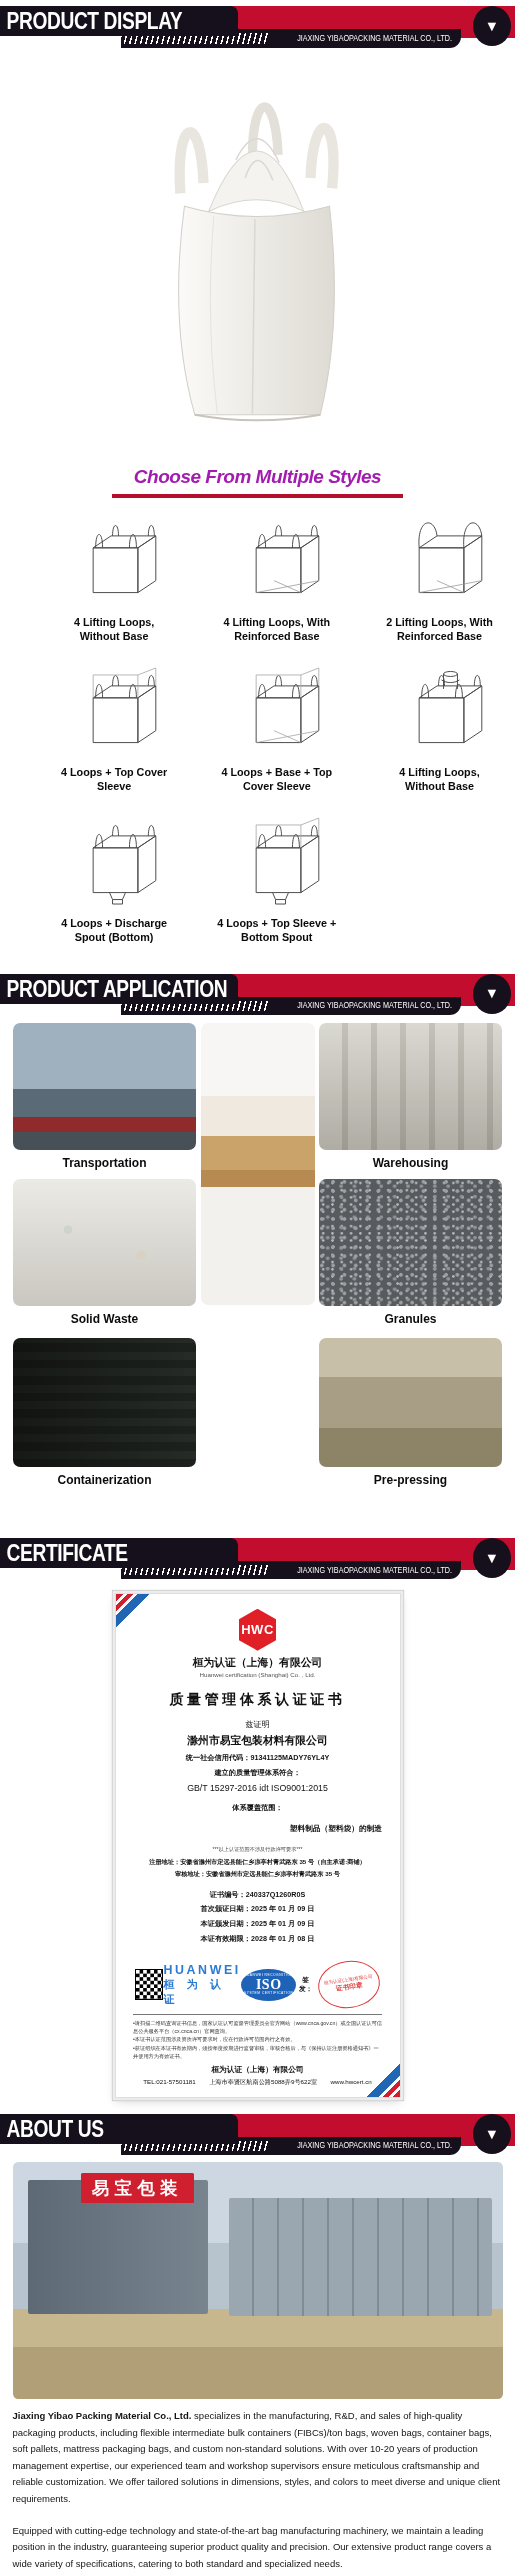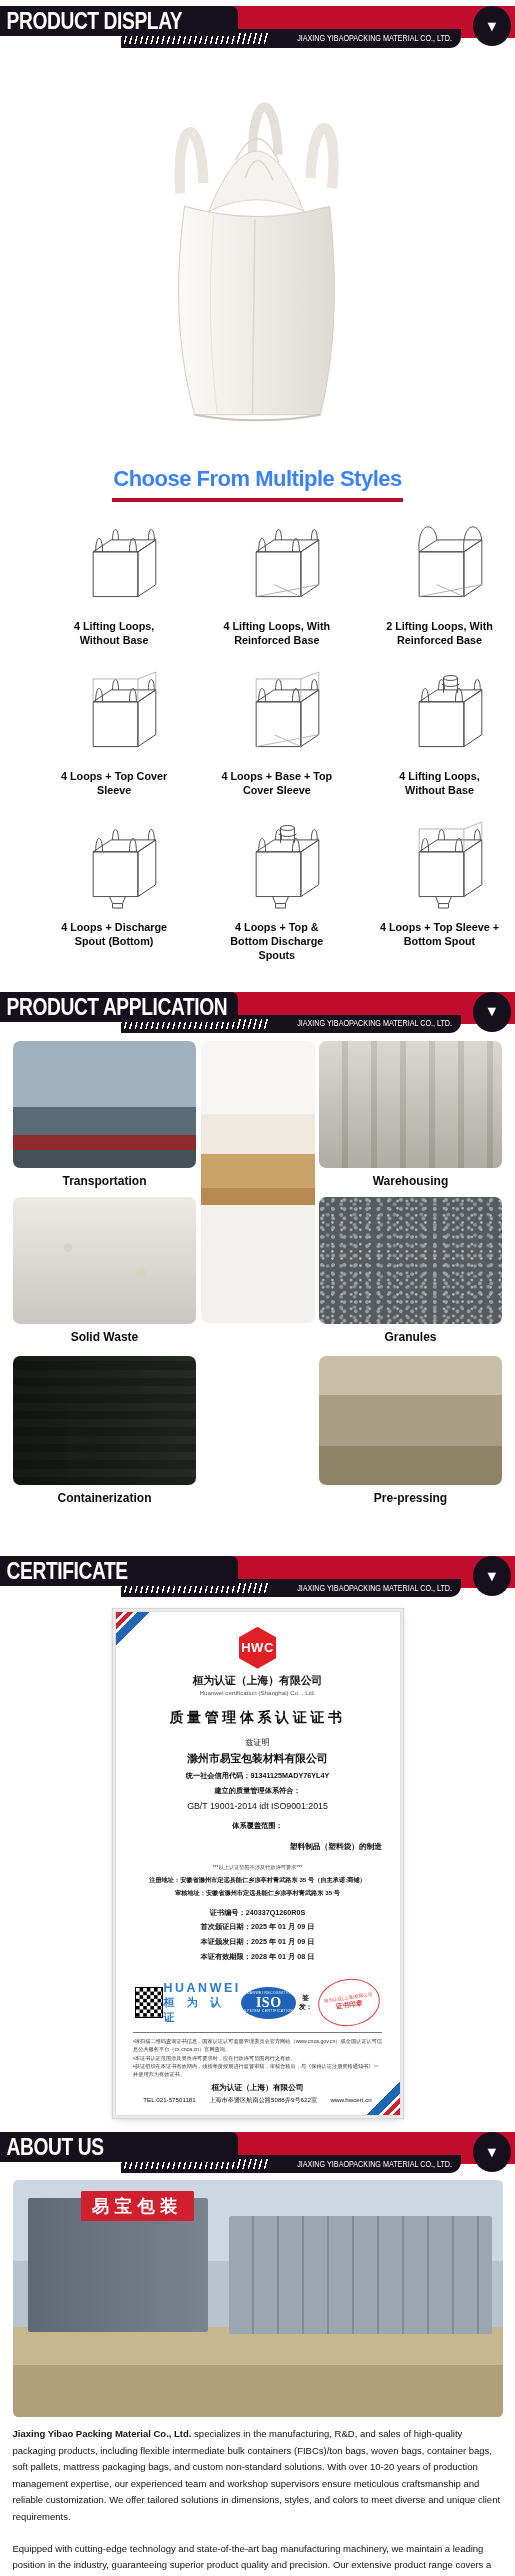--- a/index.html
+++ b/index.html
@@ -16,21 +16,21 @@
   .sb-slashes{width:165px;height:10.3px;background:repeating-linear-gradient(105deg,#fff 0 1.5px,transparent 1.5px 5.2px);}
   .sb-company{color:#fff;font-size:8.2px;white-space:nowrap;transform:scaleX(.88);transform-origin:right center;}
   .sb-oval{position:absolute;right:4.1px;top:0;width:38px;height:40px;background:#15101b;border-radius:50%;
            display:flex;align-items:center;justify-content:center;}
   .sb-tri{color:#fff;font-size:14.4px;line-height:1;}
 
   
   .hero{height:405px;display:flex;align-items:center;justify-content:center;}
 
   
-  .styles-title{text-align:center;font-size:22px;font-weight:bold;color:#3b82f6;margin:13.4px 0 6.2px;letter-spacing:-0.5px;}
+  .styles-title{text-align:center;font-size:19px;font-weight:bold;color:#a21caf;margin:13.4px 0 6.2px;letter-spacing:-0.5px;font-style:italic;}
   .styles-bar{width:291px;height:4.6px;background:#b30f2c;margin:0 auto 18.5px;}
   .styles-grid{width:484px;margin:0 auto;display:grid;grid-template-columns:1fr 1fr 1fr;row-gap:24px;column-gap:4.1px;}
   .style-cell{display:flex;flex-direction:column;align-items:flex-end;}
   .style-cell svg{width:107px;height:92px;}
   .style-cap{margin-top:6.2px;font-size:10.8px;font-weight:bold;text-align:center;line-height:1.3;max-width:120px;color:#0b0b0d;}
 
   
   .appgrid{position:relative;height:479px;margin-top:8.2px;}
   .ph{position:absolute;border-radius:7.2px;}
   .appcap{position:absolute;font-size:12px;font-weight:bold;text-align:center;color:#0c0c0e;}
@@ -258,31 +258,20 @@
       <svg viewBox="0 0 200 185">
         <g stroke="#4d4d4d" stroke-width="2" fill="none">
             <use href="#cube"></use>
             <use href="#loops4"></use>
             <use href="#botspout"></use>
           </g>
       </svg>
       <div class="style-cap">4 Loops + Discharge Spout (Bottom)</div>
     </div>
 
-    <div class="style-cell">
-      <svg viewBox="0 0 200 185">
-        <g stroke="#4d4d4d" stroke-width="2" fill="none">
-            <use href="#cube"></use>
-            <use href="#loops4"></use>
-            <use href="#topcyl"></use>
-            <use href="#botspout"></use>
-          </g>
-      </svg>
-      <div class="style-cap">4 Loops + Top &amp; Bottom Discharge Spouts</div>
-    </div>
 
     <div class="style-cell">
       <svg viewBox="0 0 200 185">
         <g stroke="#4d4d4d" stroke-width="2" fill="none">
             <use href="#cube"></use>
             <use href="#loops4"></use>
             <use href="#botspout"></use>
           </g>
         <g stroke="#a5a5a5" stroke-width="1.6" fill="none">
             <use href="#sleeve"></use>
@@ -345,21 +334,21 @@
   <div class="cstripe br"></div>
 
   <div class="hexlogo">HWC</div>
   <div class="c-issuer">桓为认证（上海）有限公司</div>
   <div class="c-issuer-en">Huanwei certification (Shanghai) Co. , Ltd.</div>
   <div class="c-title">质量管理体系认证证书</div>
   <div class="c-certify">兹证明</div>
   <div class="c-company">滁州市易宝包装材料有限公司</div>
   <div class="c-line-b">统一社会信用代码：91341125MADY76YL4Y</div>
   <div class="c-line-b" style="margin-top:5px;">建立的质量管理体系符合：</div>
-  <div class="c-std">GB/T 19001-2014 idt ISO9001:2015</div>
+  <div class="c-std">GB/T 15297-2016 idt ISO9001:2015</div>
   <div class="c-line-b" style="margin-top:9.3px;">体系覆盖范围：</div>
   <div class="c-scope">塑料制品（塑料袋）的制造</div>
   <div class="c-note">***以上认证范围不涉及行政许可要求***</div>
   <div class="c-addr">注册地址：安徽省滁州市定远县能仁乡凉亭村青武路东 35 号（自主承诺:商铺）</div>
   <div class="c-addr">审核地址：安徽省滁州市定远县能仁乡凉亭村青武路东 35 号</div>
   <div class="c-meta" style="margin-top:10.3px;">证书编号：240337Q1260R0S</div>
   <div class="c-meta">首次颁证日期：2025 年 01 月 09 日</div>
   <div class="c-meta">本证颁发日期：2025 年 01 月 09 日</div>
   <div class="c-meta">本证有效期限：2028 年 01 月 08 日</div>
 

